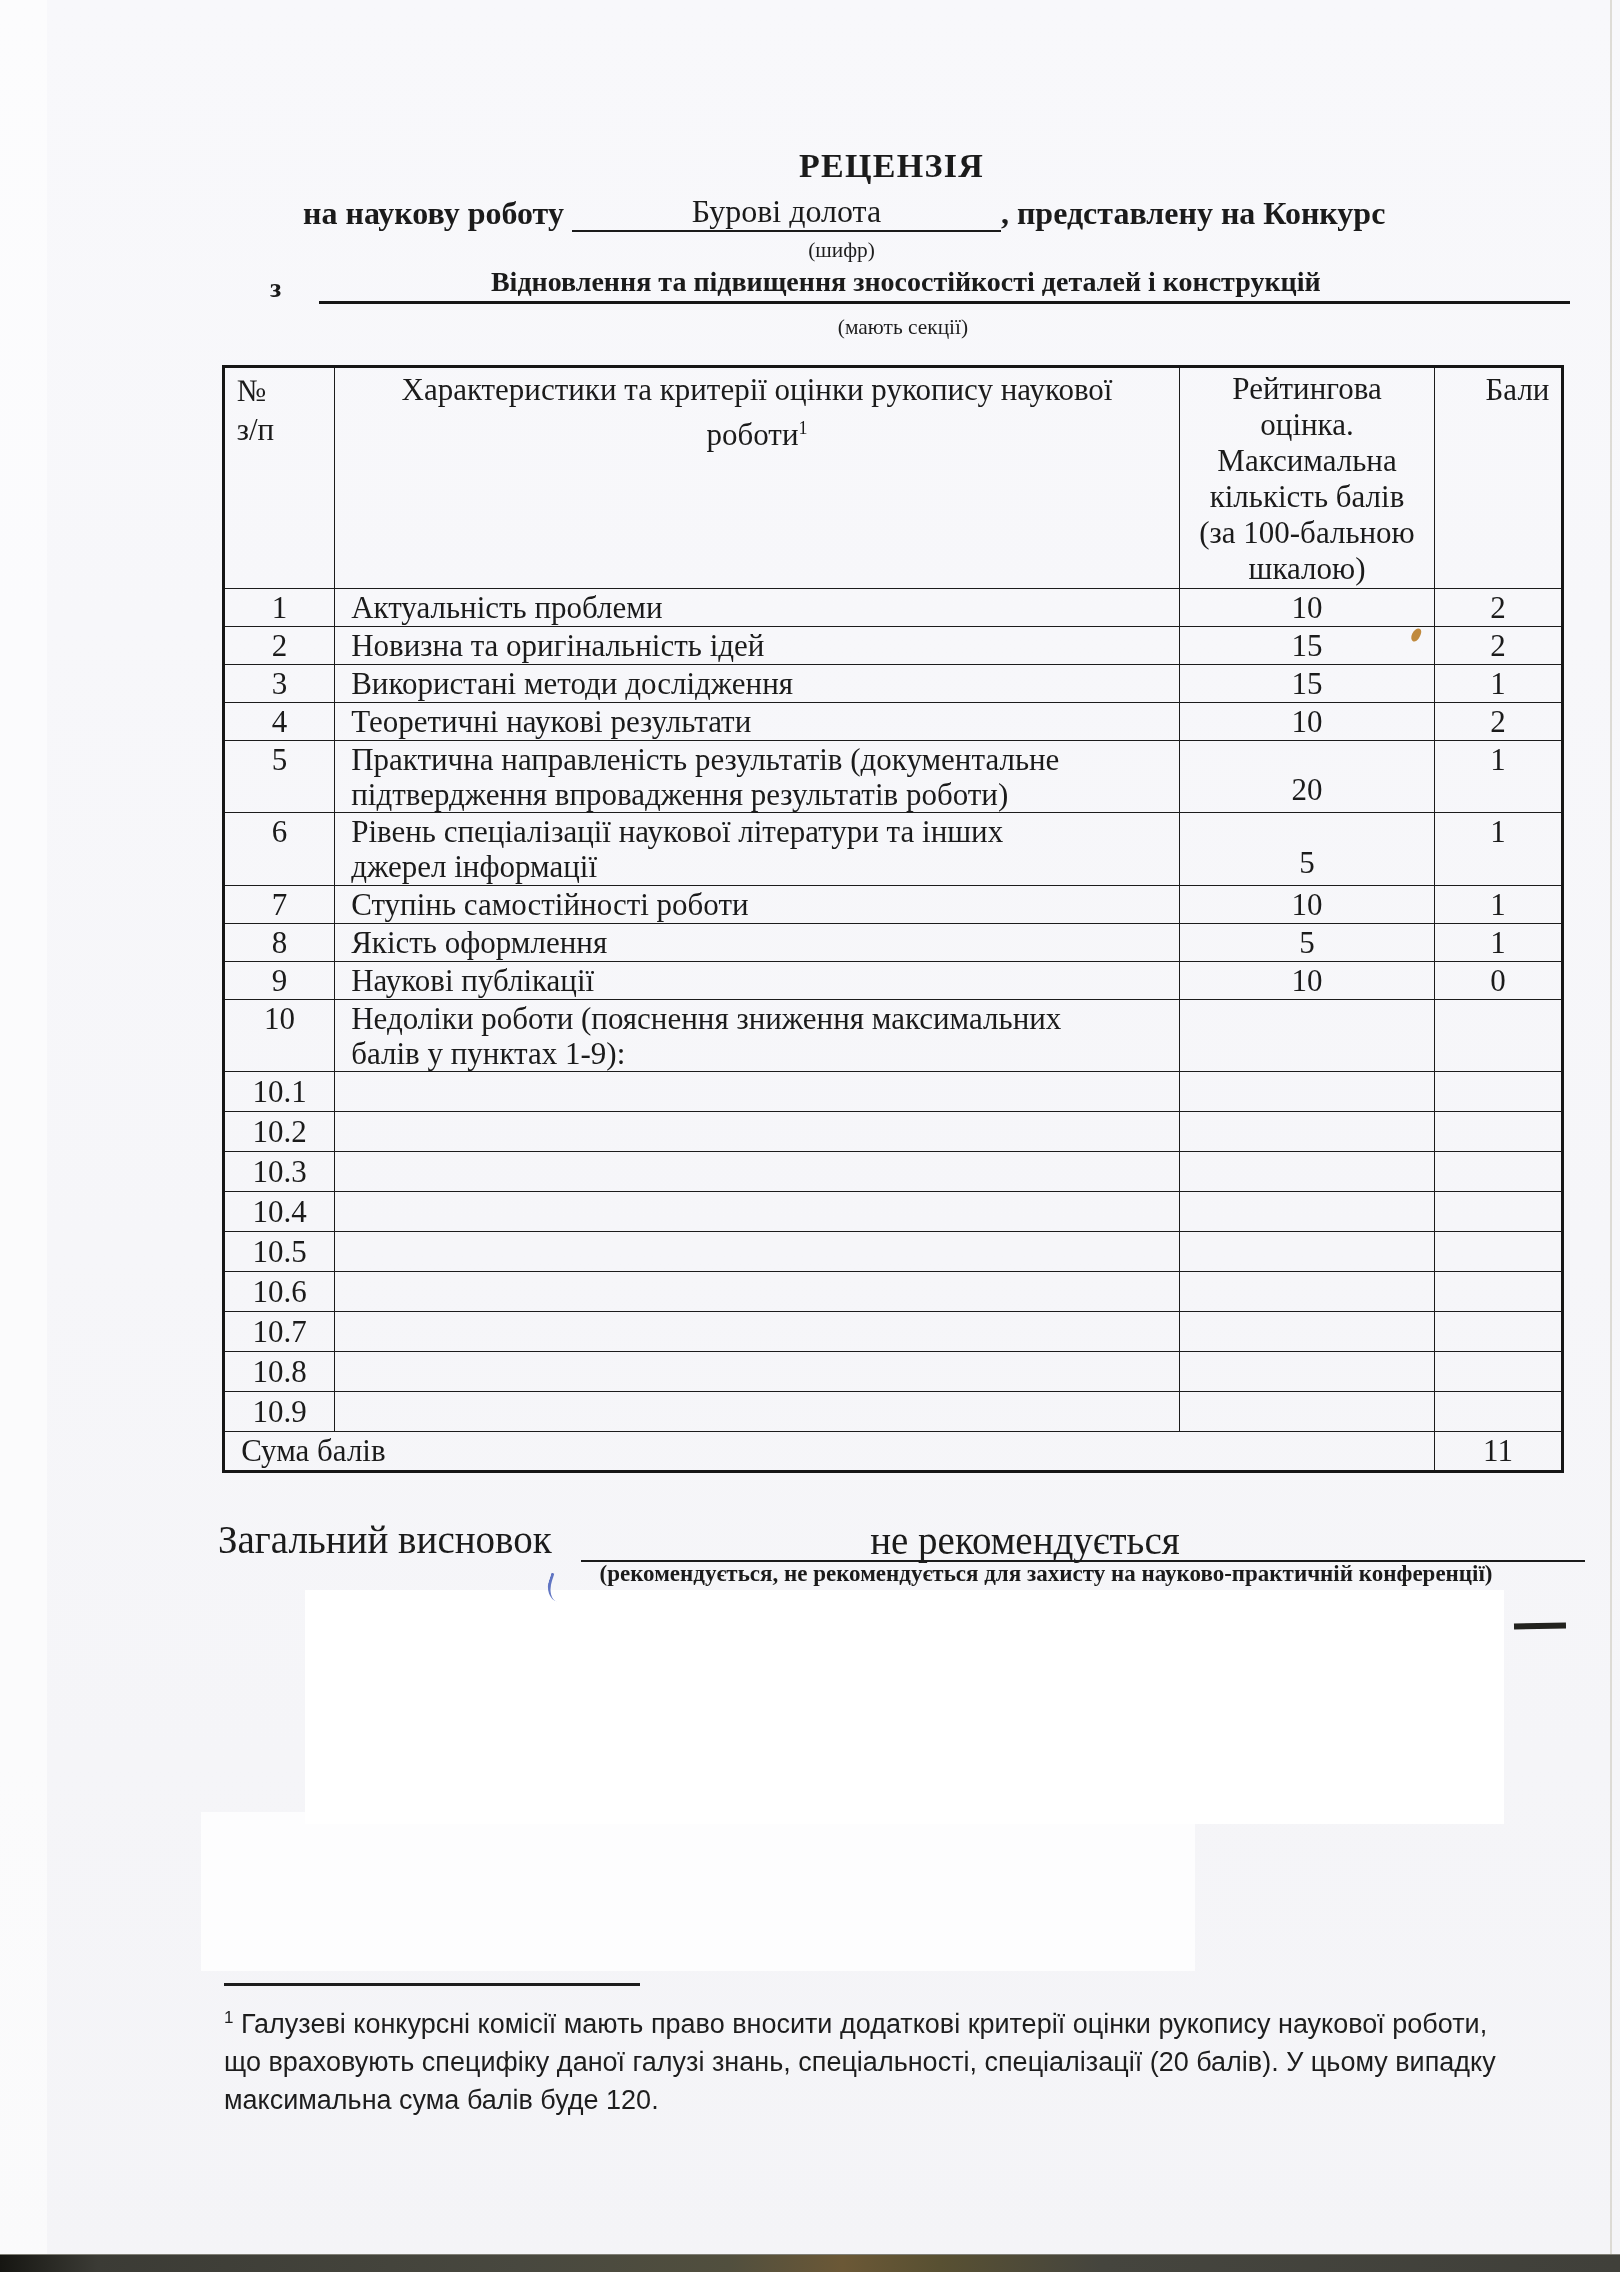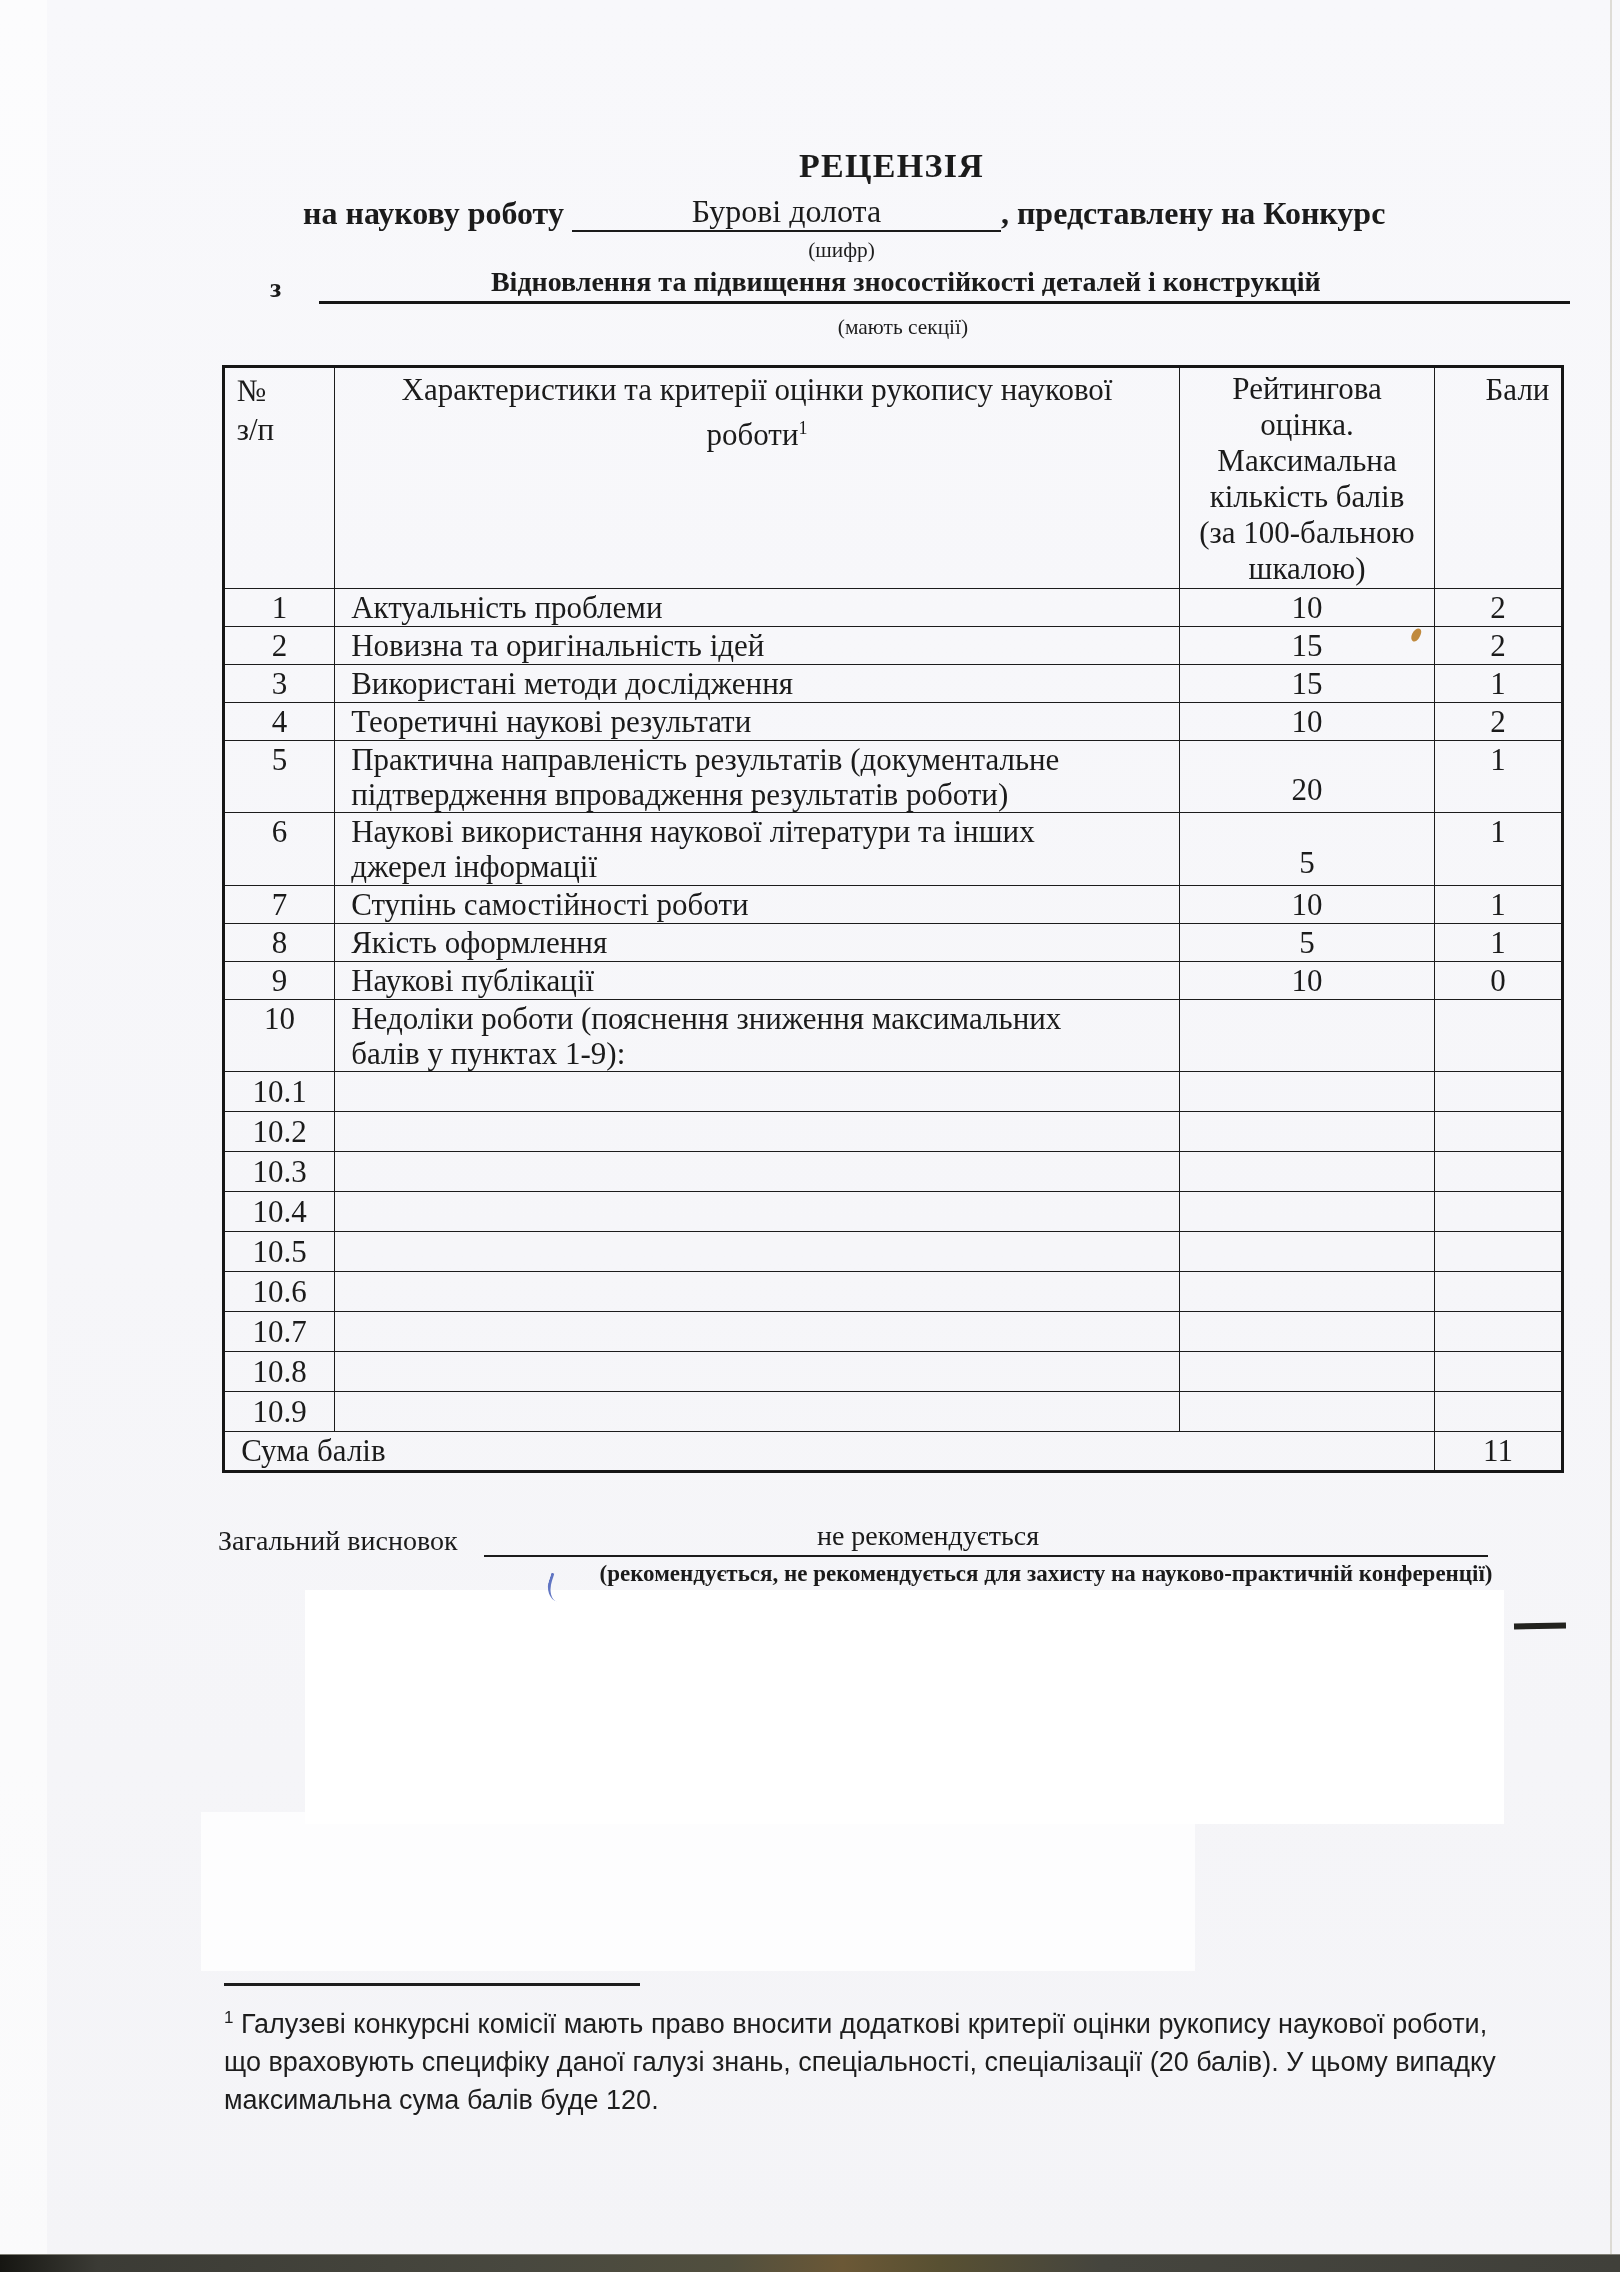--- a/index.html
+++ b/index.html
@@ -57,21 +57,21 @@
   td.c-text  { padding:0 26px 0 16.2px; vertical-align:middle; white-space:pre-line; }
   td.c-max, td.c-score { text-align:center; vertical-align:middle; }
   tr.tall td.c-num  { vertical-align:top; padding-top:1.3px; }
   tr.tall td.c-text { vertical-align:top; padding-top:1.3px; }
   tr.tall td.c-max  { vertical-align:bottom; padding-bottom:5.2px; }
   tr.tall td.c-score{ vertical-align:top; padding-top:1.3px; }
   tr.sum { height:40px; }
   tr.sum td.c-label { padding-left:16.2px; }
   tr.sum td.c-total { text-align:center; }
 
-  .conclusion { position:absolute; left:218px; top:1517px; font-size:28px; white-space:nowrap; }
+  .conclusion { position:absolute; left:218px; top:1517px; font-size:39px; white-space:nowrap; }
   .blank-concl { width:1004px; margin-left:19.5px; border-bottom:2.6px solid #1b1b1b; }
   .blank-concl .shift { display:inline-block; transform:translateX(-58px); }
   .hint-concl { position:absolute; left:539px; top:1561px; width:1014px;
                 text-align:center; font-size:23px; font-weight:bold; }
 
   .whiteout-1 { position:absolute; left:305px; top:1590px; width:1199px; height:234px;
                 background:#ffffff; }
   .whiteout-2 { position:absolute; left:201px; top:1812px; width:994px; height:159px;
                 background:rgba(255,255,255,.78); }
   .dash-mark  { position:absolute; left:1514px; top:1623px; width:52px; height:5.8px;
@@ -160,21 +160,21 @@
         </tr>
         <tr class="tall" style="height: 72px;">
           <td class="c-num">5</td>
           <td class="c-text">Практична направленість результатів (документальне
 підтвердження впровадження результатів роботи)</td>
           <td class="c-max">20</td>
           <td class="c-score">1</td>
         </tr>
         <tr class="tall" style="height: 73px;">
           <td class="c-num">6</td>
-          <td class="c-text">Наукові використання наукової літератури та інших
+          <td class="c-text">Рівень спеціалізації наукової літератури та інших
 джерел інформації</td>
           <td class="c-max">5</td>
           <td class="c-score">1</td>
         </tr>
         <tr style="height: 38px;">
           <td class="c-num">7</td>
           <td class="c-text">Ступінь самостійності роботи</td>
           <td class="c-max">10</td>
           <td class="c-score">1</td>
         </tr>

